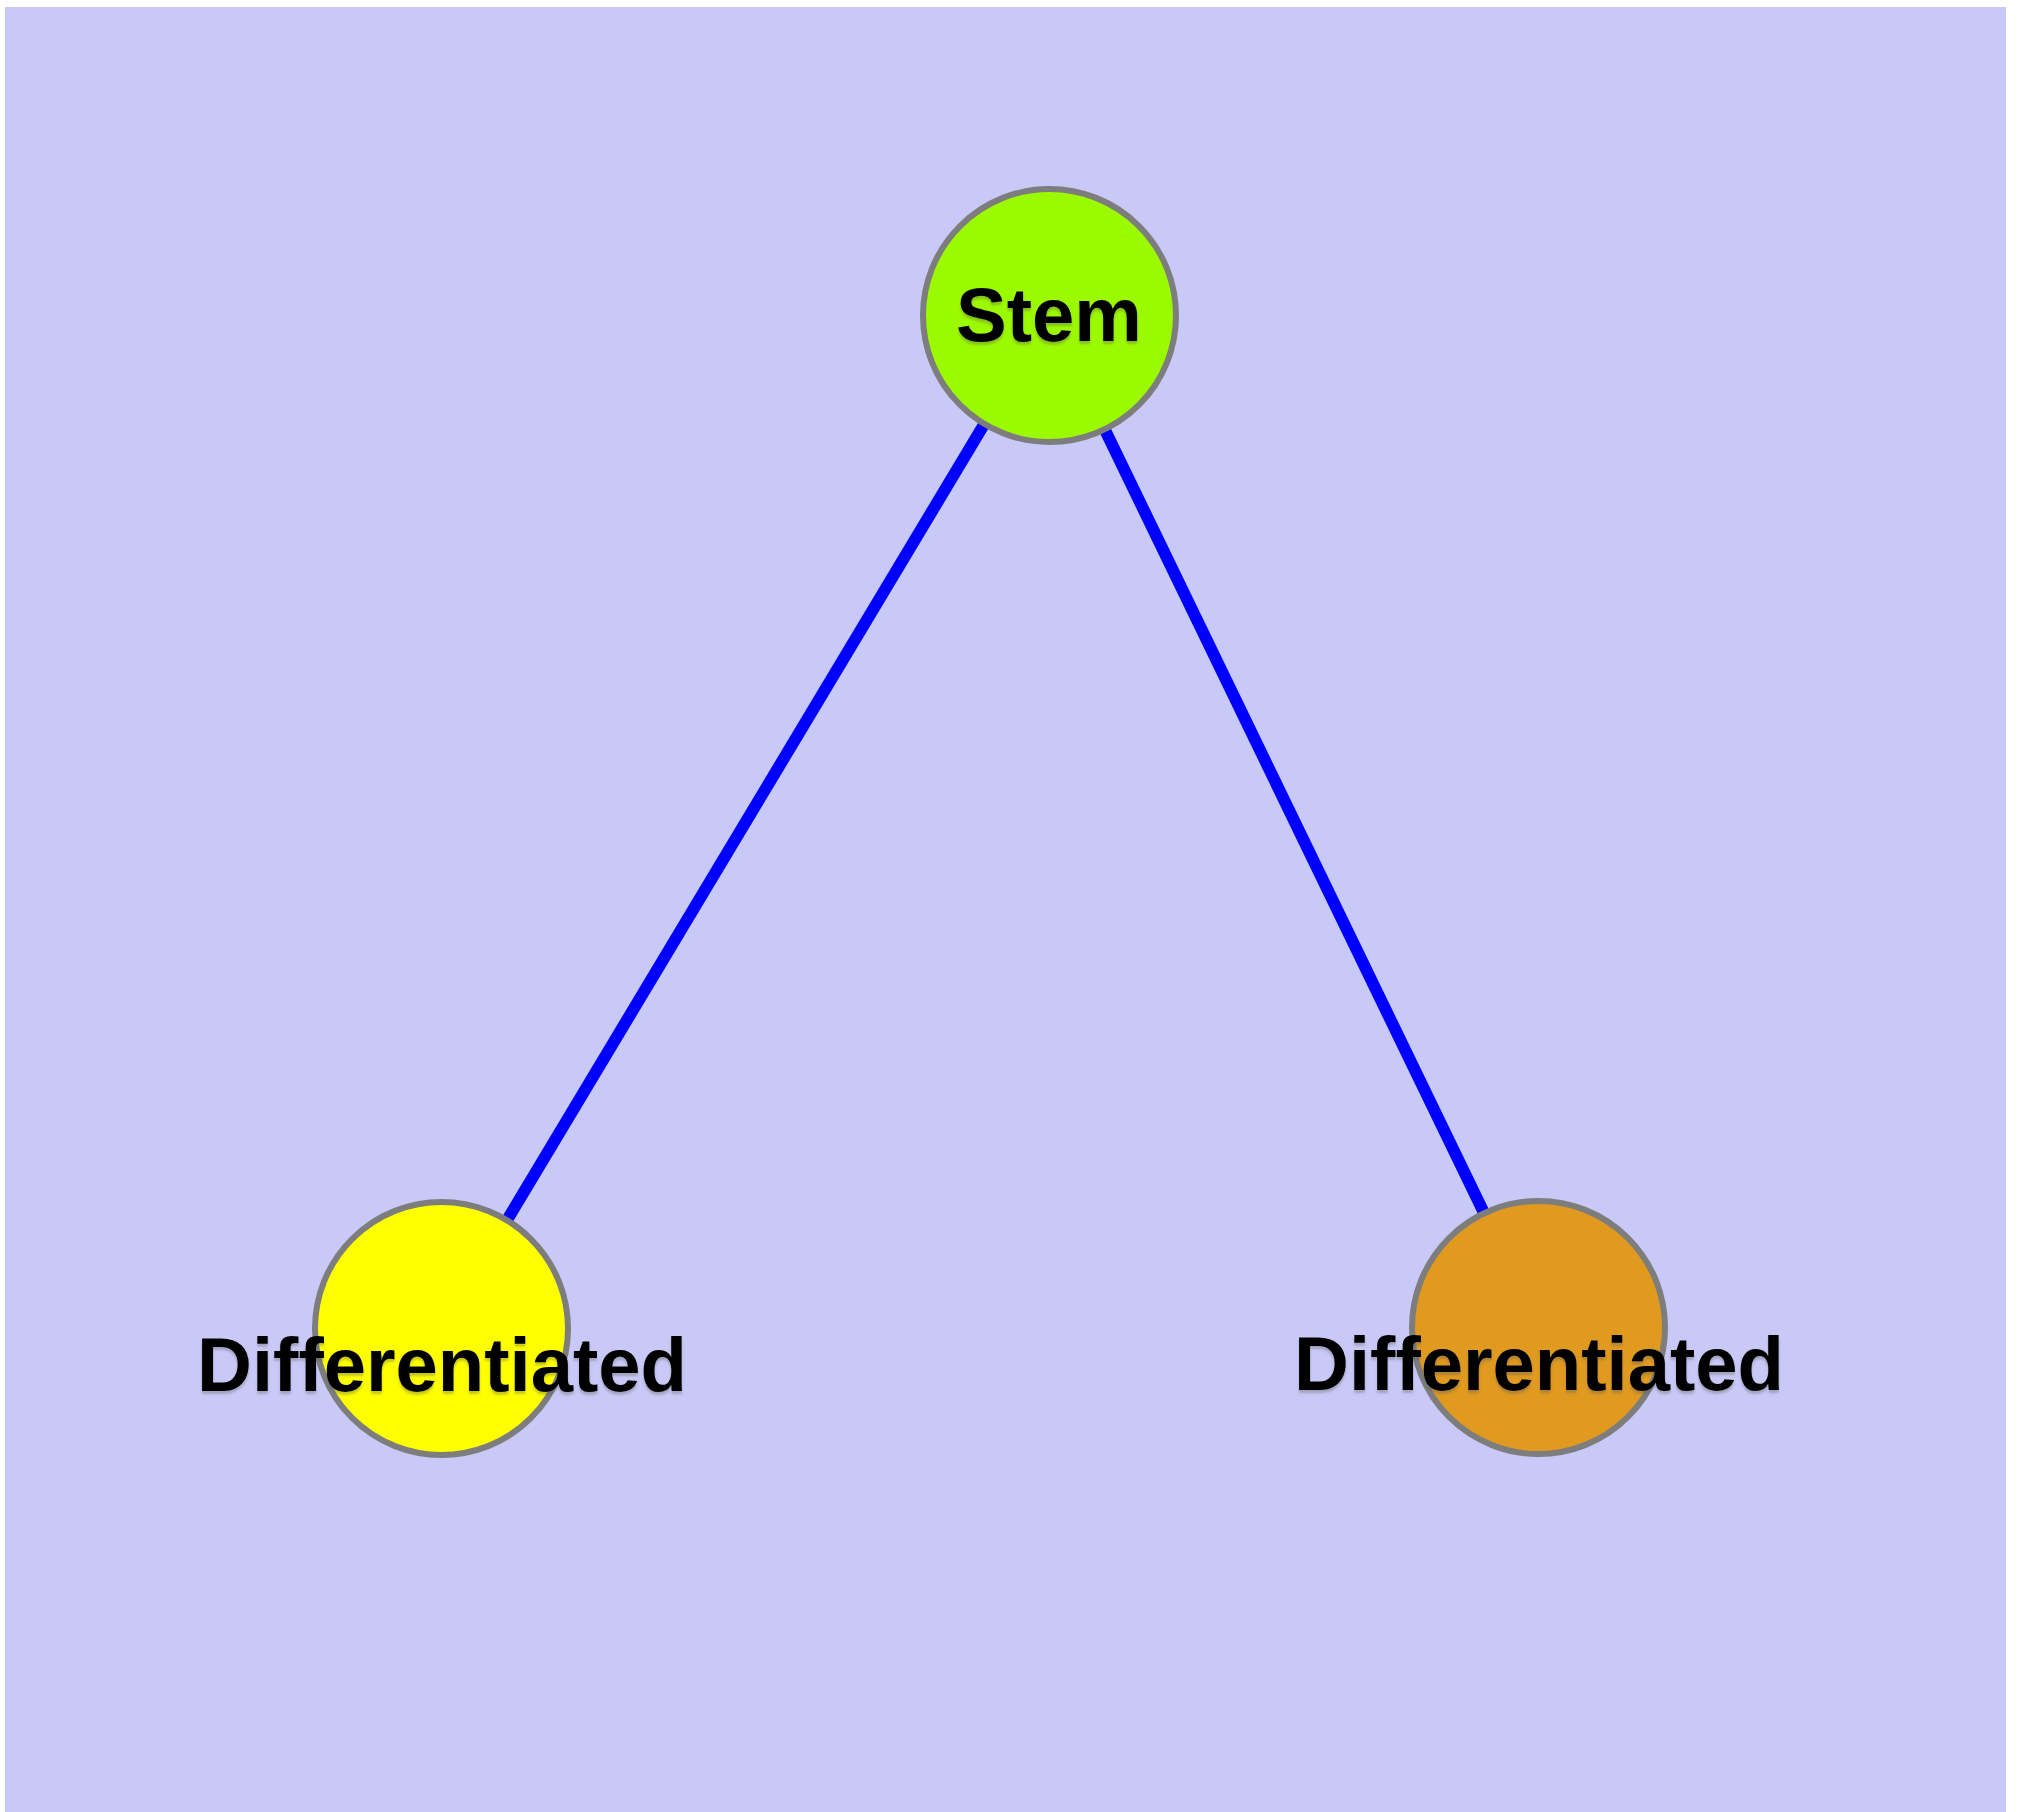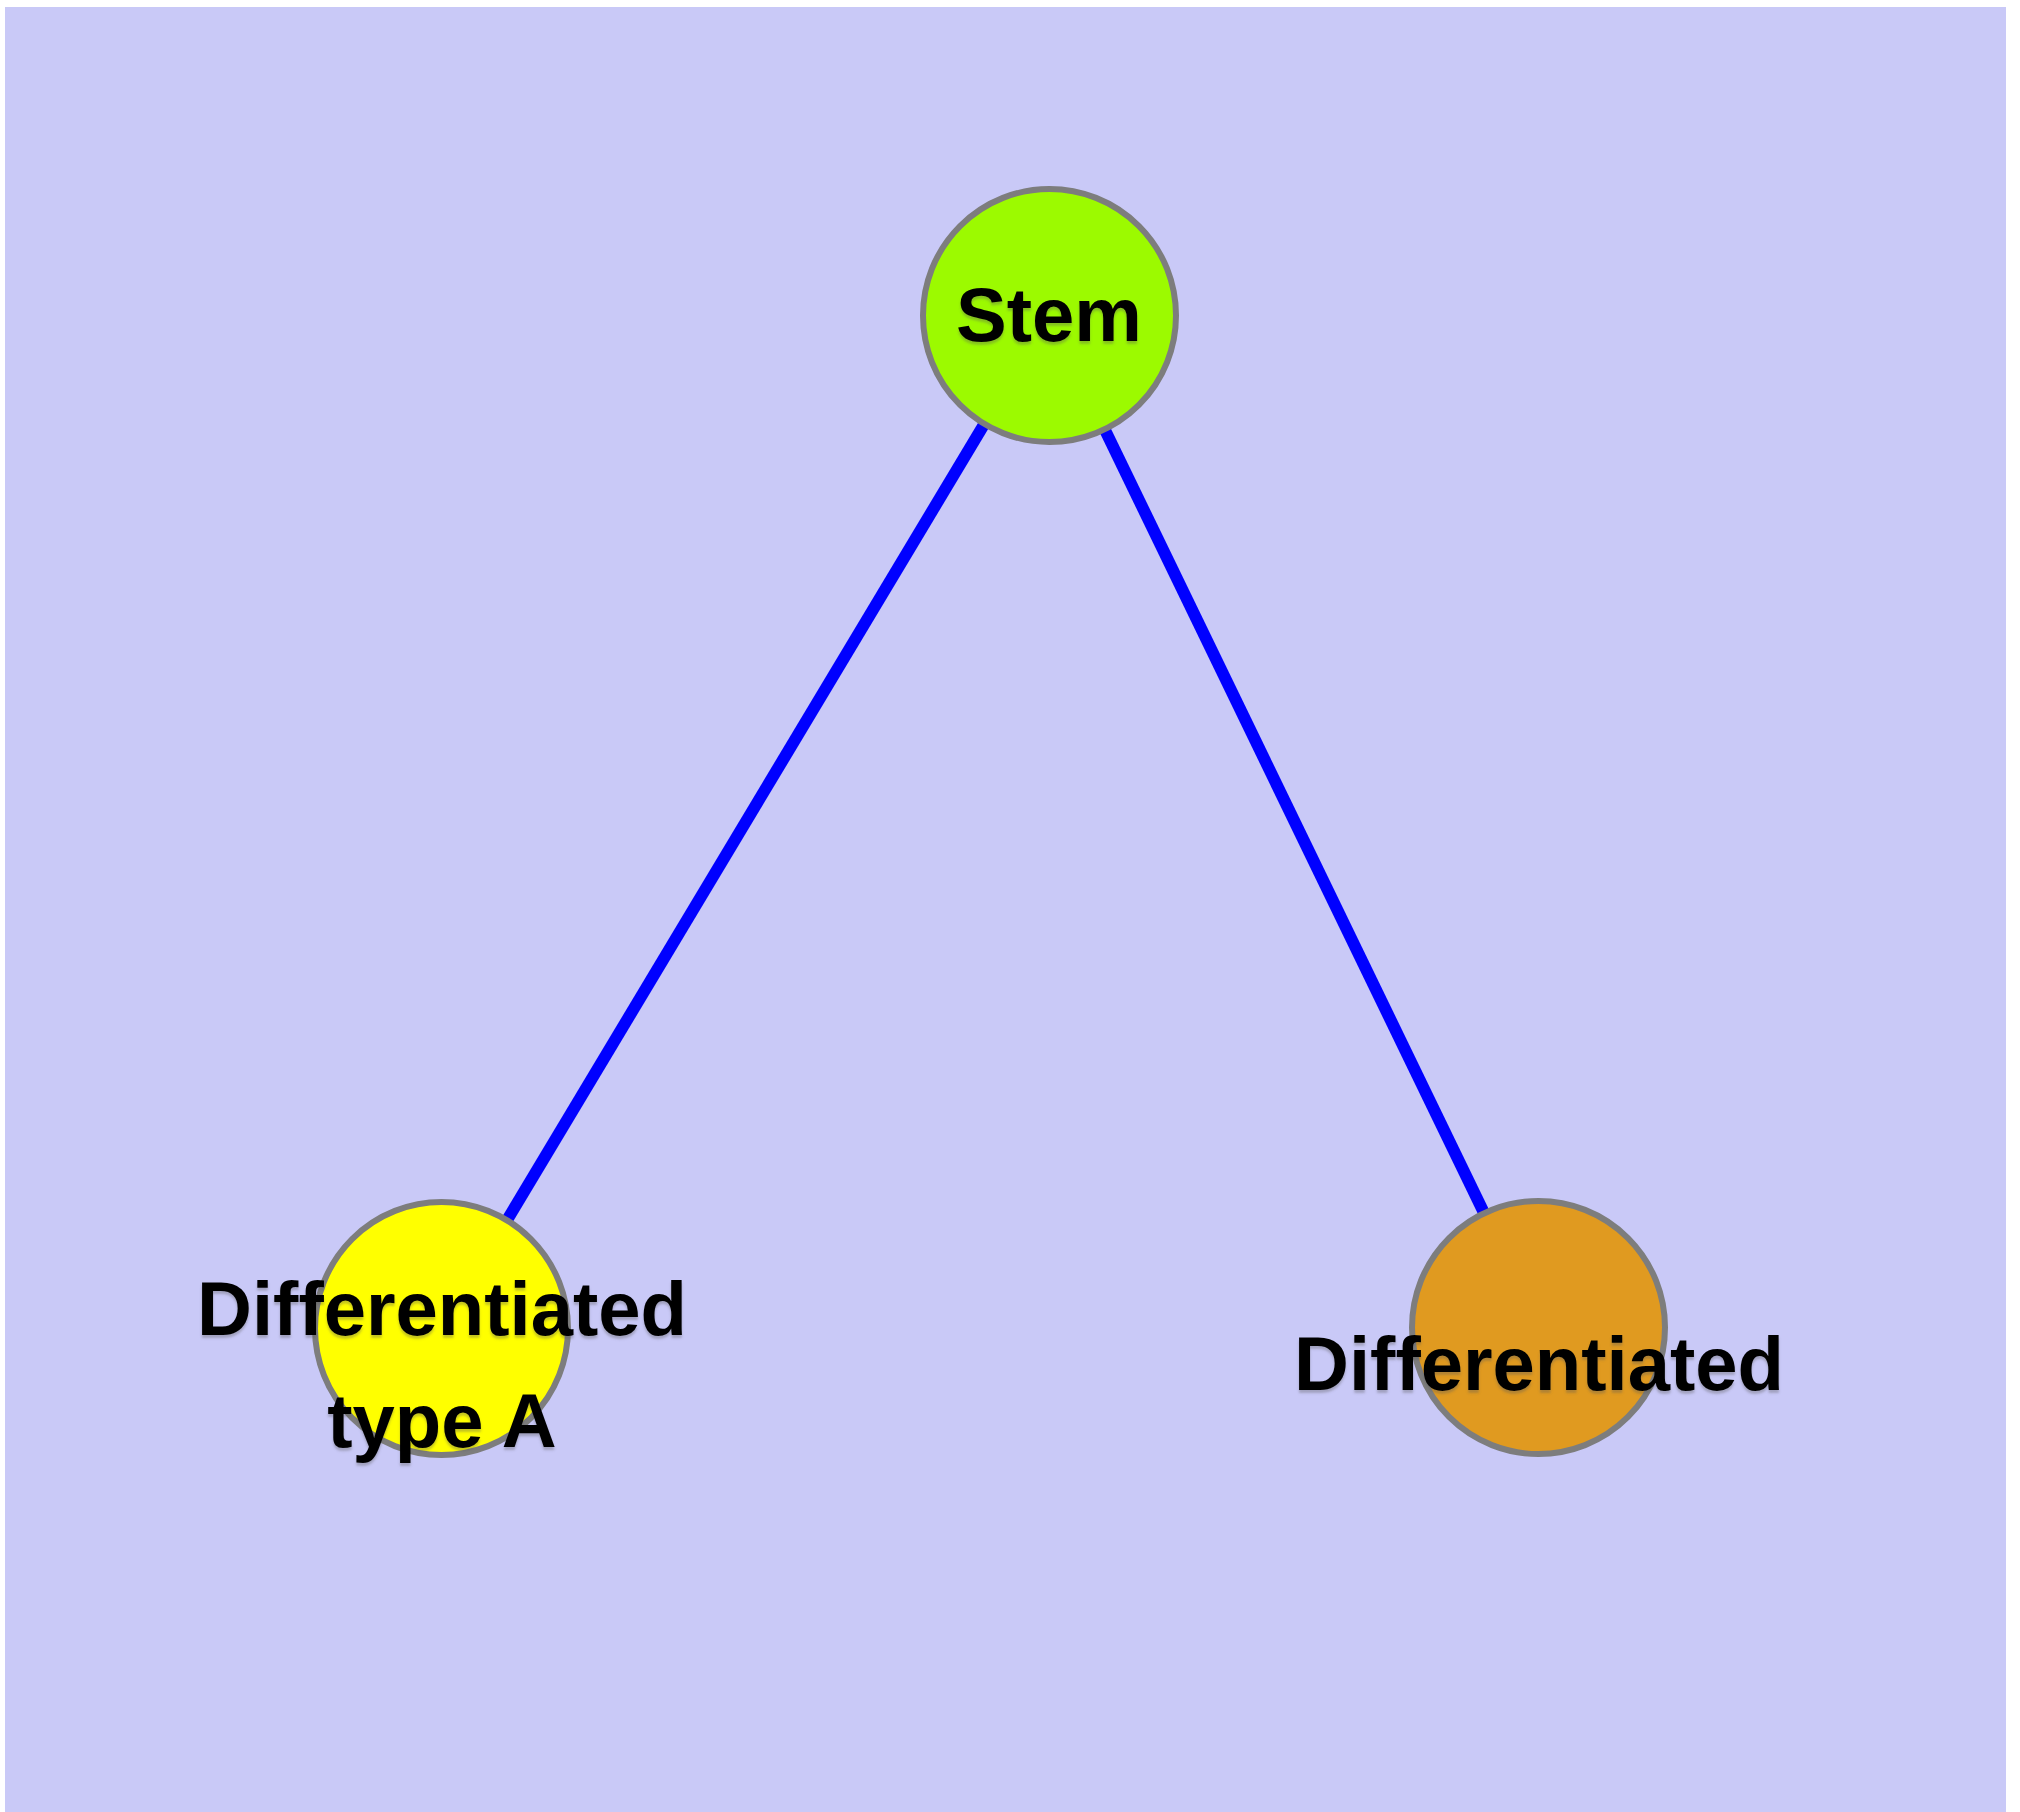--- a/index.html
+++ b/index.html
@@ -73,20 +73,19 @@
   <div class="node node-a" style="background-color: rgb(255, 255, 0); border-color: rgb(125, 125, 125);"></div>
 
   <div class="node node-b" style="background-color: rgb(224, 154, 32); border-color: rgb(125, 125, 125);"></div>
 
   <div class="label label-stem" style="color: rgb(0, 0, 0);">
     <span>Stem</span>
   </div>
 
   <div class="label label-a" style="color: rgb(0, 0, 0);">
     <span>Differentiated</span>
-    <span>type A</span>
   </div>
 
   <div class="label label-b" style="color: rgb(0, 0, 0);">
     <span>Differentiated</span>
   </div>
 </div>
 
 
 </body></html>

